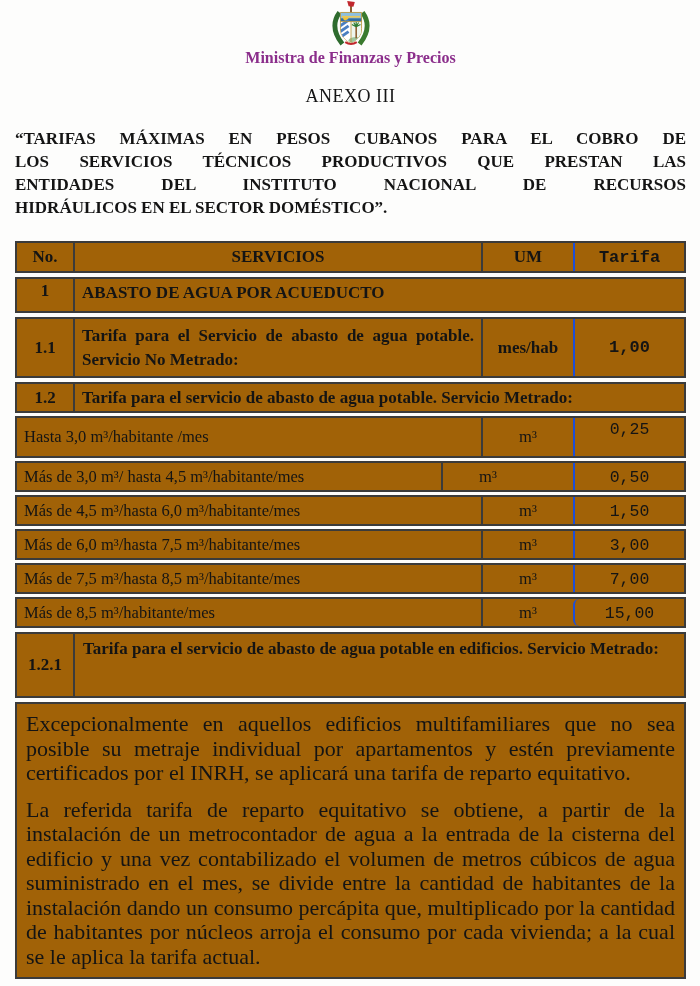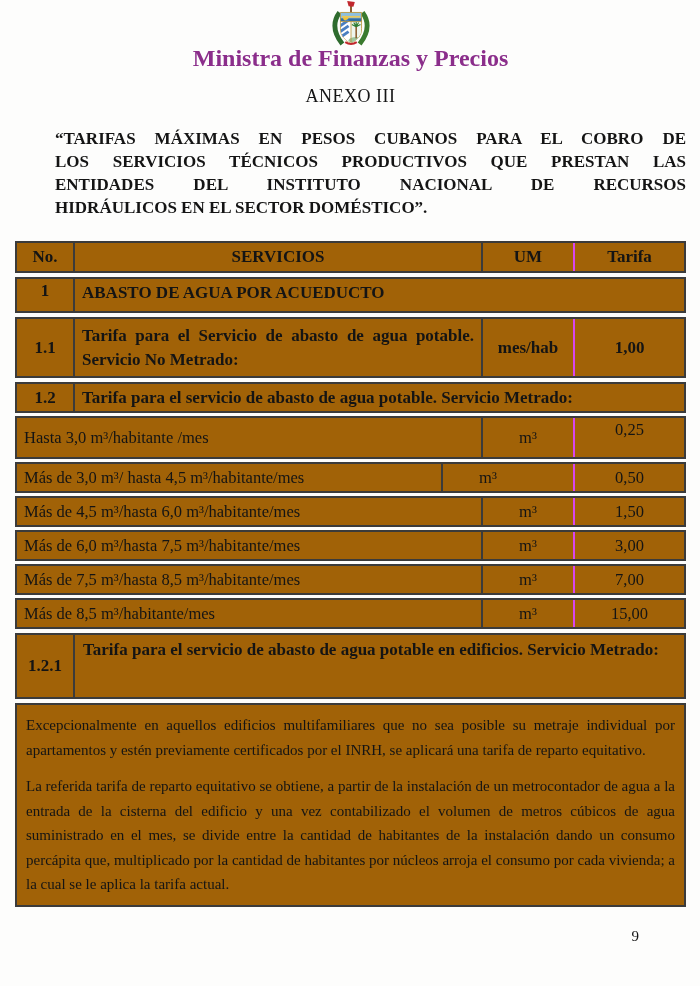--- a/index.html
+++ b/index.html
@@ -5,61 +5,61 @@
   html,body{margin:0;padding:0;background:#e8e8e8;}
   .page{
     width:700px;height:986px;background:#fdfdfc;margin:0 auto;
     font-family:"Liberation Serif", serif;color:#141414;
     position:relative;overflow:hidden;box-sizing:border-box;
   }
   .content{width:671px;margin:0 auto;padding-left:1px;}
   
   .logo-wrap{display:flex;justify-content:center;height:46px;align-items:flex-start;}
   .ministry{
-    text-align:center;font-weight:bold;font-size:24px;line-height:22px;margin-top:1px;
+    text-align:center;font-weight:bold;font-size:16px;line-height:22px;margin-top:1px;
   }
   .annex{
     text-align:center;font-weight:normal;font-size:18px;line-height:20px;margin-top:17px;
     letter-spacing:.5px;
   }
   .doc-title{margin-top:21px;font-weight:bold;font-size:17px;}
-  .doc-title .tline{line-height:23px;text-align:justify;text-align-last:justify;margin-left:40px;}
+  .doc-title .tline{line-height:23px;text-align:justify;text-align-last:justify;}
   .doc-title .tline.last{text-align-last:left;}
   
   .tbl{margin-top:22px;}
   .trow{
     display:flex;border:2px solid #3b3b3b;background:#a16207;
     box-sizing:border-box;margin-top:4px;align-items:stretch;
   }
   .trow.first{margin-top:0;}
   .trow.cons{margin-top:3px;}
   .cell{
     box-sizing:border-box;display:flex;flex-direction:column;justify-content:center;
     padding:2px 5px;
   }
   .c-no{width:58px;flex:0 0 58px;border-right:2px solid #3b3b3b;text-align:center;}
   .c-serv{flex:1 1 auto;min-width:0;}
   .c-um{width:92px;flex:0 0 92px;border-left:2px solid #3b3b3b;text-align:center;}
-  .c-tar{width:111px;flex:0 0 111px;border-left:2px solid #d946ef;text-align:center;}
+  .c-tar{width:111px;flex:0 0 111px;border-left:2px solid #1d4ed8;text-align:center;font-family:Liberation Mono, monospace;}
   .b{font-weight:bold;}
   .ctr{text-align:center;}
   .just{text-align:justify;}
   .fs17{font-size:17px;}
   .fs16{font-size:16.5px;}
   .r-header{min-height:32px;}
   .r-sec1{min-height:36px;}
   .r-11{min-height:61px;}
   .r-11 .c-serv{line-height:24px;padding:2px 7px;}
   .r-12{min-height:31px;}
   .r-cons{min-height:31px;}
   .r-cons .c-serv{padding-left:7px;}
   .r-121{min-height:66px;}
   .r-121 .c-serv{line-height:25px;padding:2px 8px;}
   .r-notes{display:block;padding:8px 9px 6px 9px;}
-  .r-notes p{margin:0 0 12px 0;font-size:15px;line-height:24.5px;text-align:justify;}
+  .r-notes p{margin:0 0 12px 0;font-size:22px;line-height:24.5px;text-align:justify;}
   .r-notes p:last-child{margin-bottom:2px;}
   .page-num{
     text-align:right;padding-right:47px;margin-top:21px;font-size:15px;
   }
 </style>
 </head>
 <body>
 
 <div class="page">
   <div class="content">
@@ -168,21 +168,21 @@
 
       <div class="trow cons r-cons">
         <div class="cell c-serv fs16">Más de 7,5 m³/hasta 8,5 m³/habitante/mes</div>
         <div class="cell c-um ctr fs16">m³</div>
         <div class="cell c-tar ctr fs16" style="justify-content:flex-end;padding-bottom:3px;">7,00</div>
       </div>
 
       <div class="trow cons r-cons">
         <div class="cell c-serv fs16">Más de 8,5 m³/habitante/mes</div>
         <div class="cell c-um ctr fs16">m³</div>
-        <div class="cell c-tar ctr fs16" style="justify-content:flex-end;padding-bottom:3px;">15,00</div>
+        <div class="cell c-tar ctr fs16" style="justify-content:flex-end;padding-bottom:3px;border-radius:6px;">15,00</div>
       </div>
 
       <div class="trow r-121">
         <div class="cell c-no b ctr fs17">1.2.1</div>
         <div class="cell c-serv b just fs17" style="justify-content:flex-start;">Tarifa para el servicio de abasto de agua potable en edificios. Servicio Metrado:</div>
       </div>
 
       <div class="trow r-notes">
         <p>Excepcionalmente en aquellos edificios multifamiliares que no sea posible su metraje individual por apartamentos y estén previamente certificados por el INRH, se aplicará una tarifa de reparto equitativo.</p>
         <p>La referida tarifa de reparto equitativo se obtiene, a partir de la instalación de un metrocontador de agua a la entrada de la cisterna del edificio y una vez contabilizado el volumen de metros cúbicos de agua suministrado en el mes, se divide entre la cantidad de habitantes de la instalación dando un consumo percápita que, multiplicado por la cantidad de habitantes por núcleos arroja el consumo por cada vivienda; a la cual se le aplica la tarifa actual.</p>

